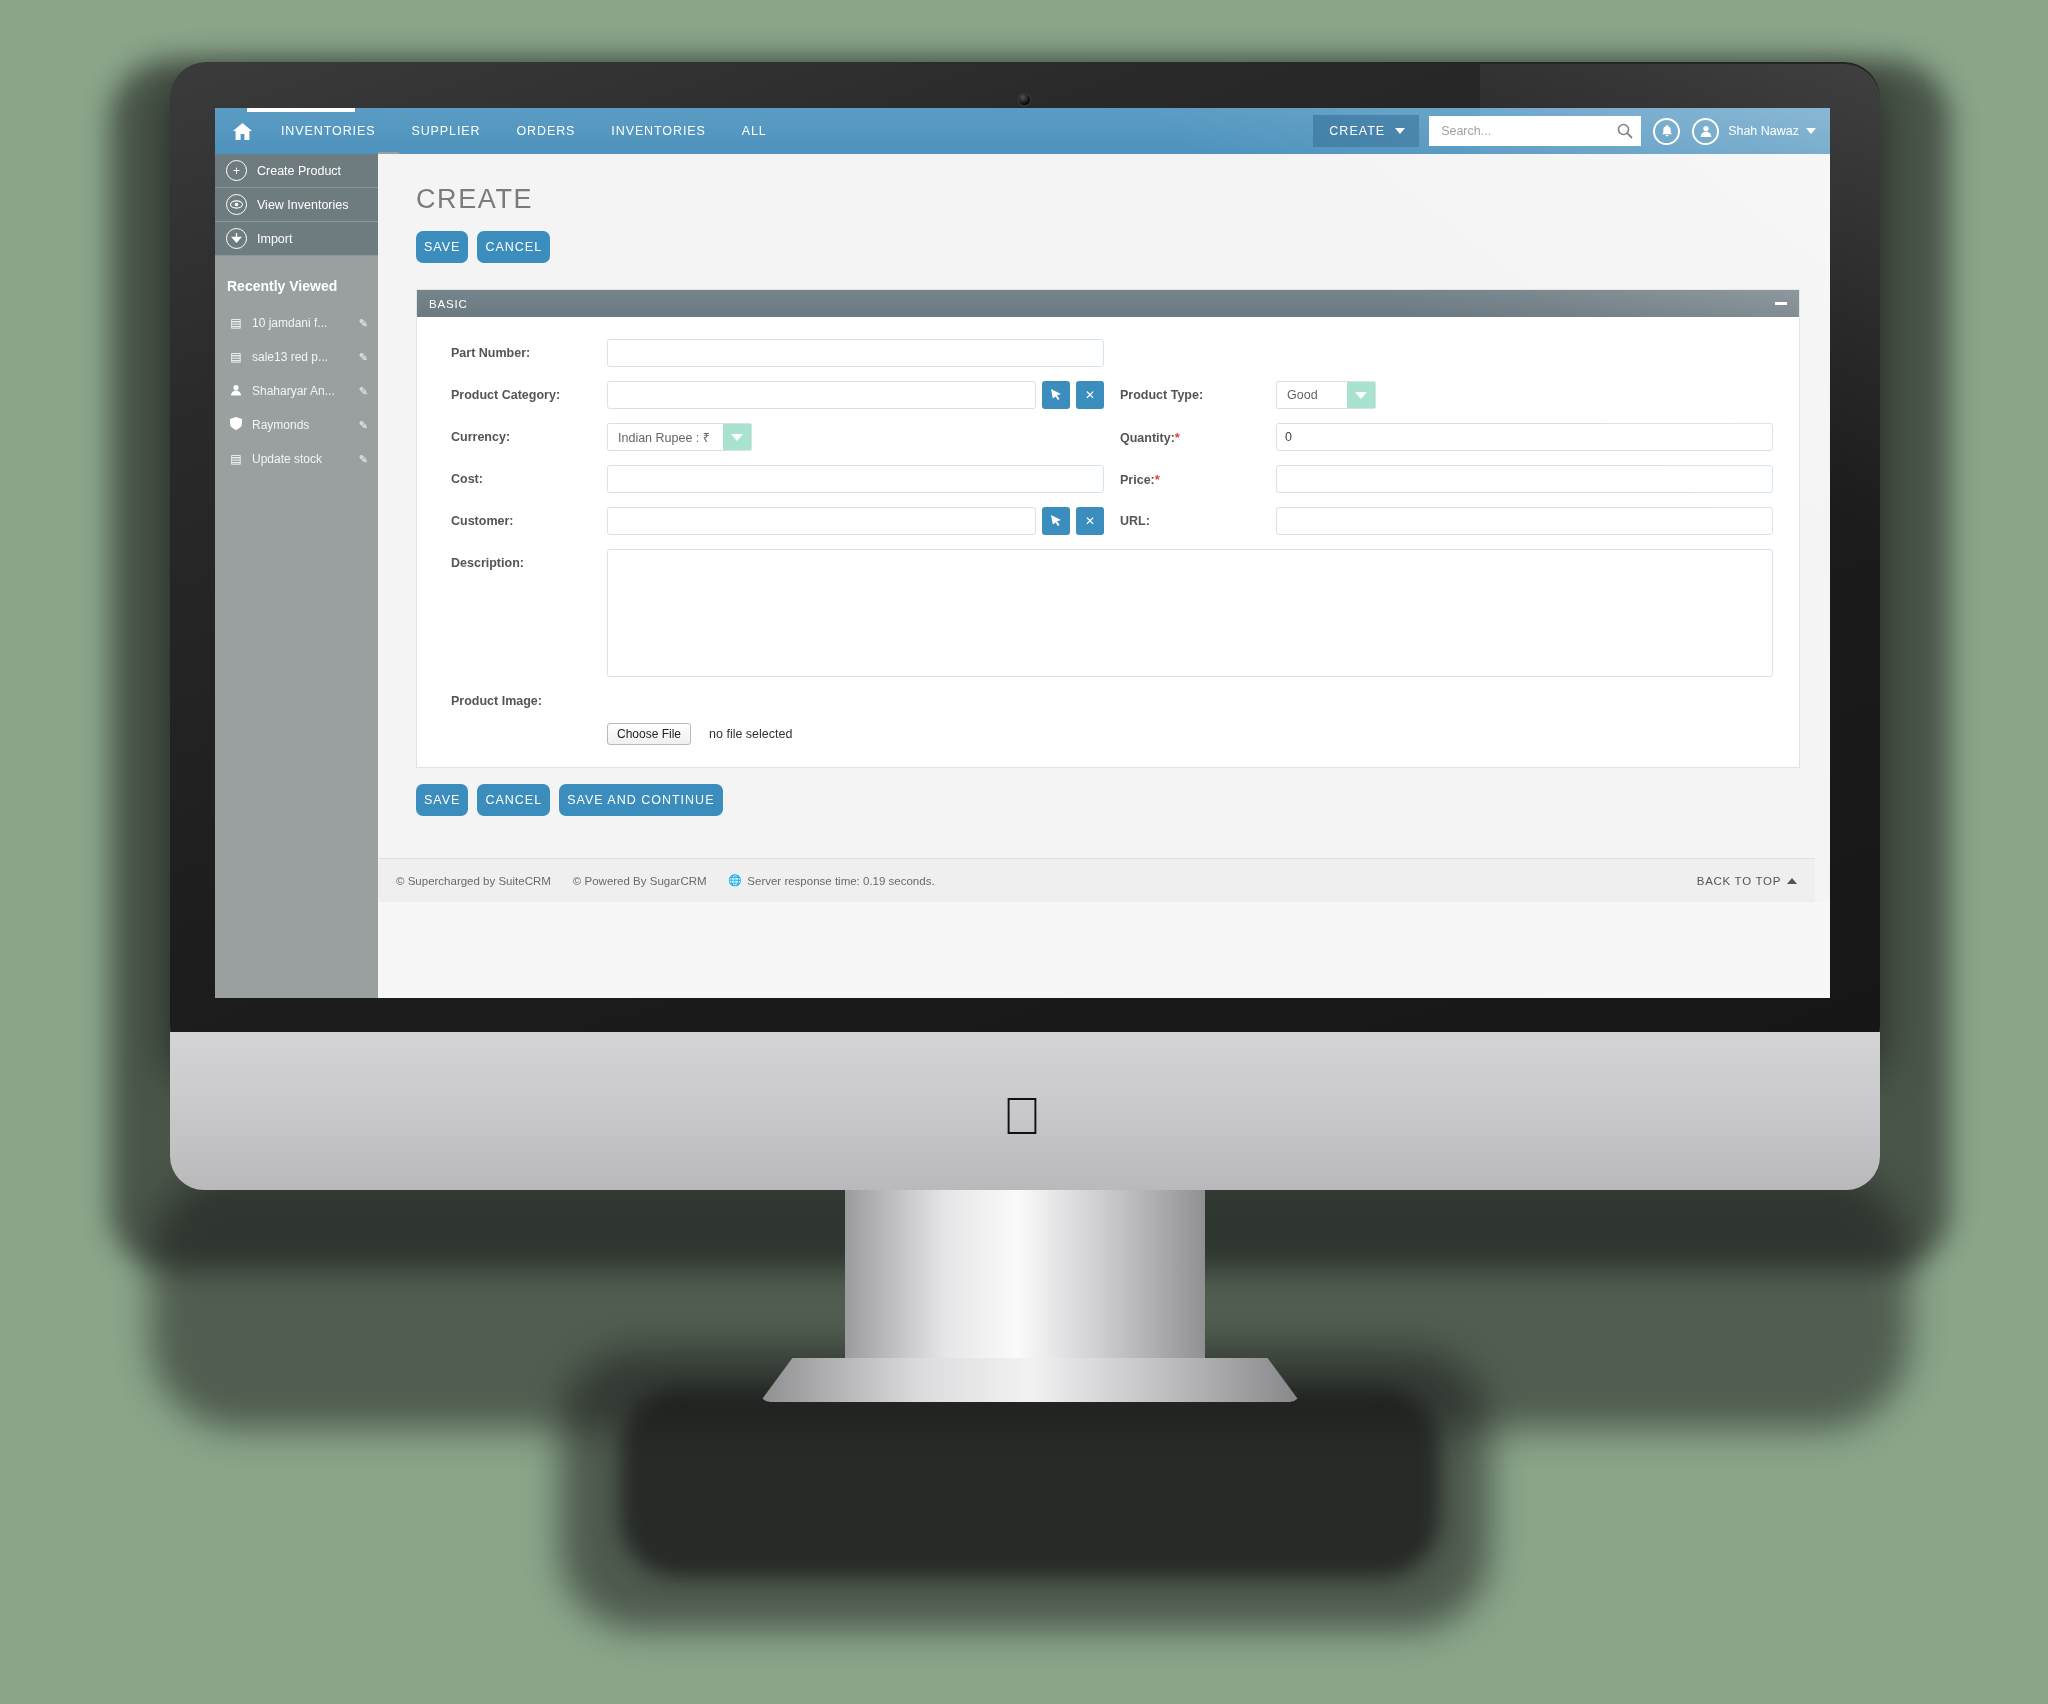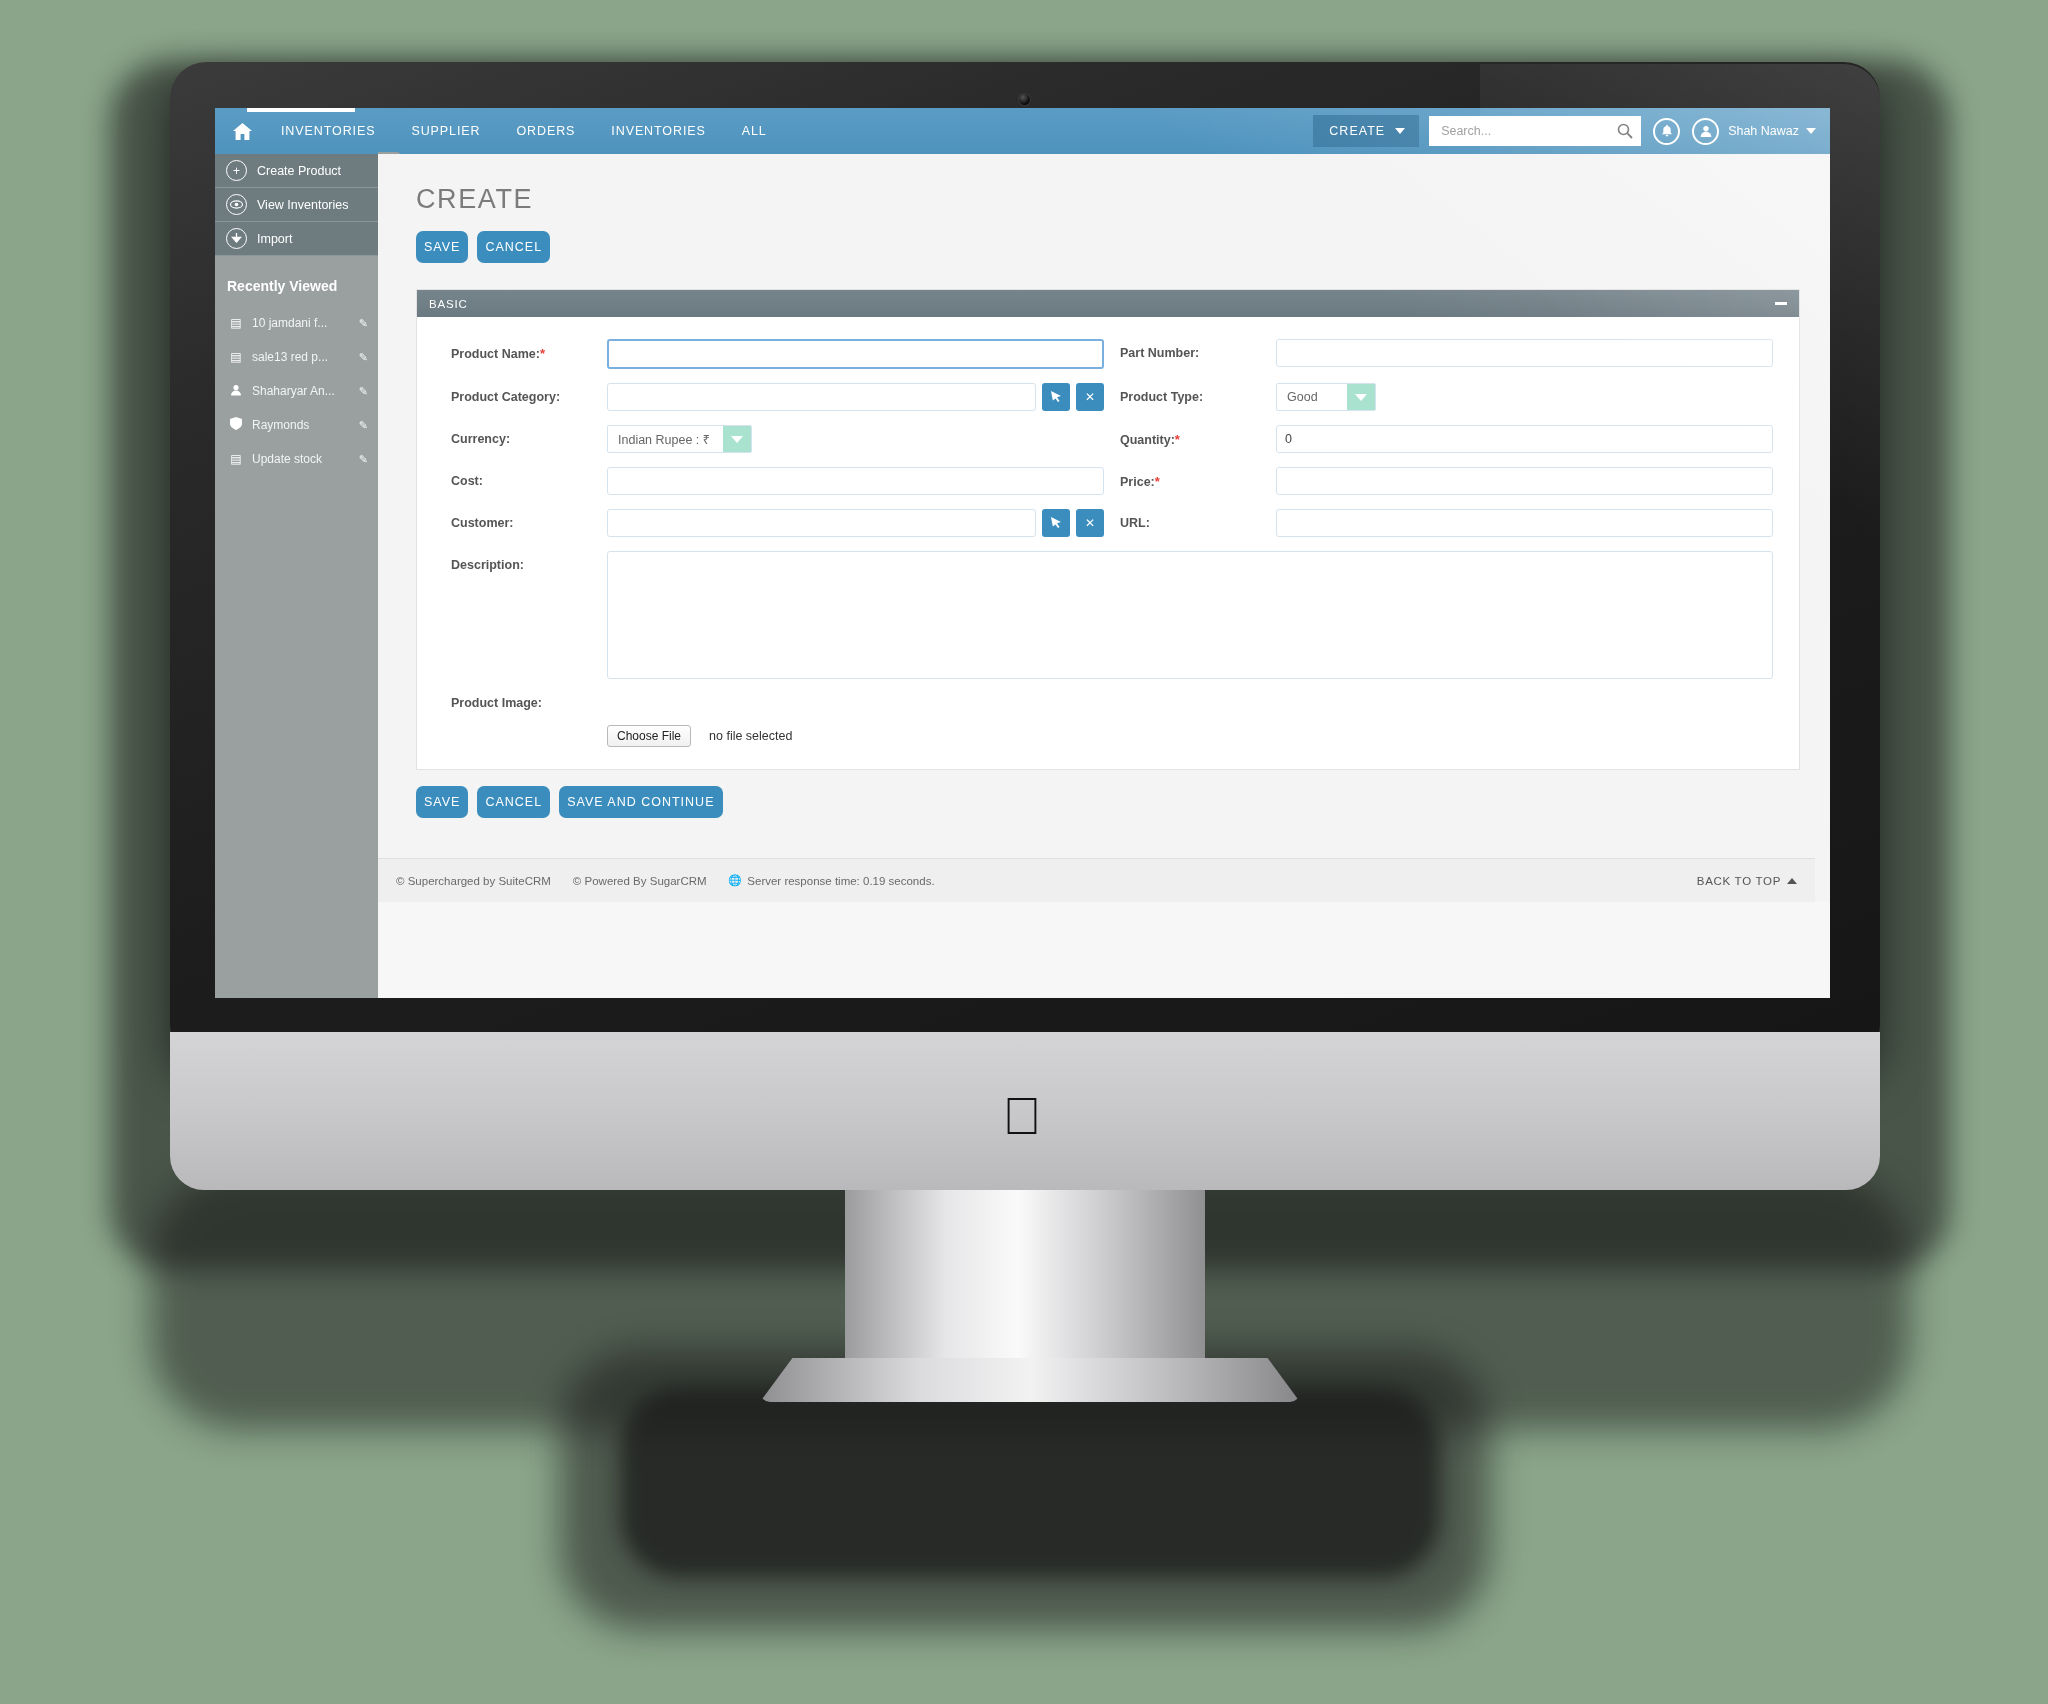--- a/index.html
+++ b/index.html
@@ -359,28 +359,20 @@
 
         <div class="panel">
           <div class="panel-head">
             <span>BASIC</span>
             <span class="panel-collapse"></span>
           </div>
 
           <div class="form">
 
             <div class="row">
-              <div class="col">
-                <div class="lbl">
-                  <span>Product Name:</span><span class="req">*</span>
-                </div>
-                <div class="field">
-                  <input class="txt focused" type="text" value="" style="">
-                </div>
-              </div>
               <div class="col">
                 <div class="lbl">Part Number:</div>
                 <div class="field">
                   <input class="txt" type="text" value="" style="">
                 </div>
               </div>
             </div>
 
             <div class="row">
               <div class="col">

